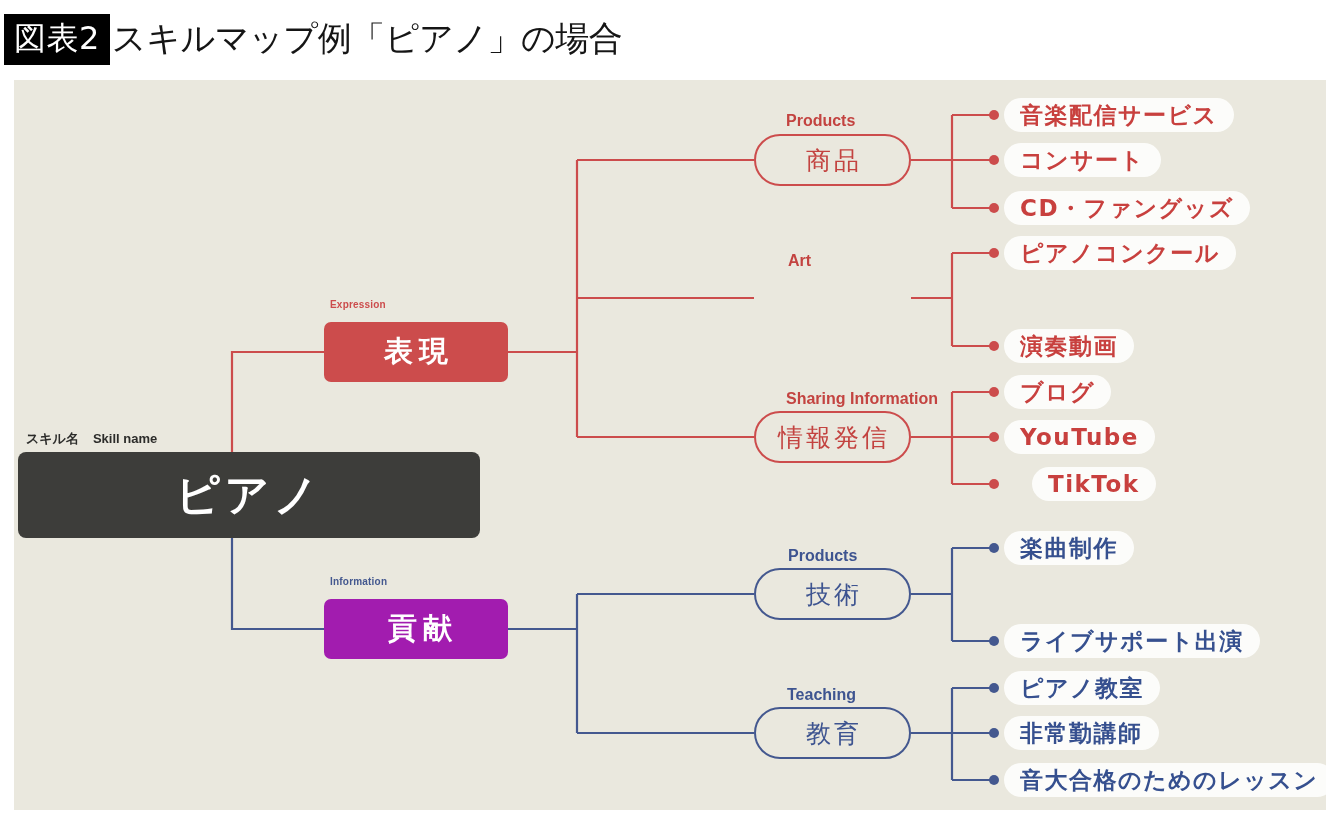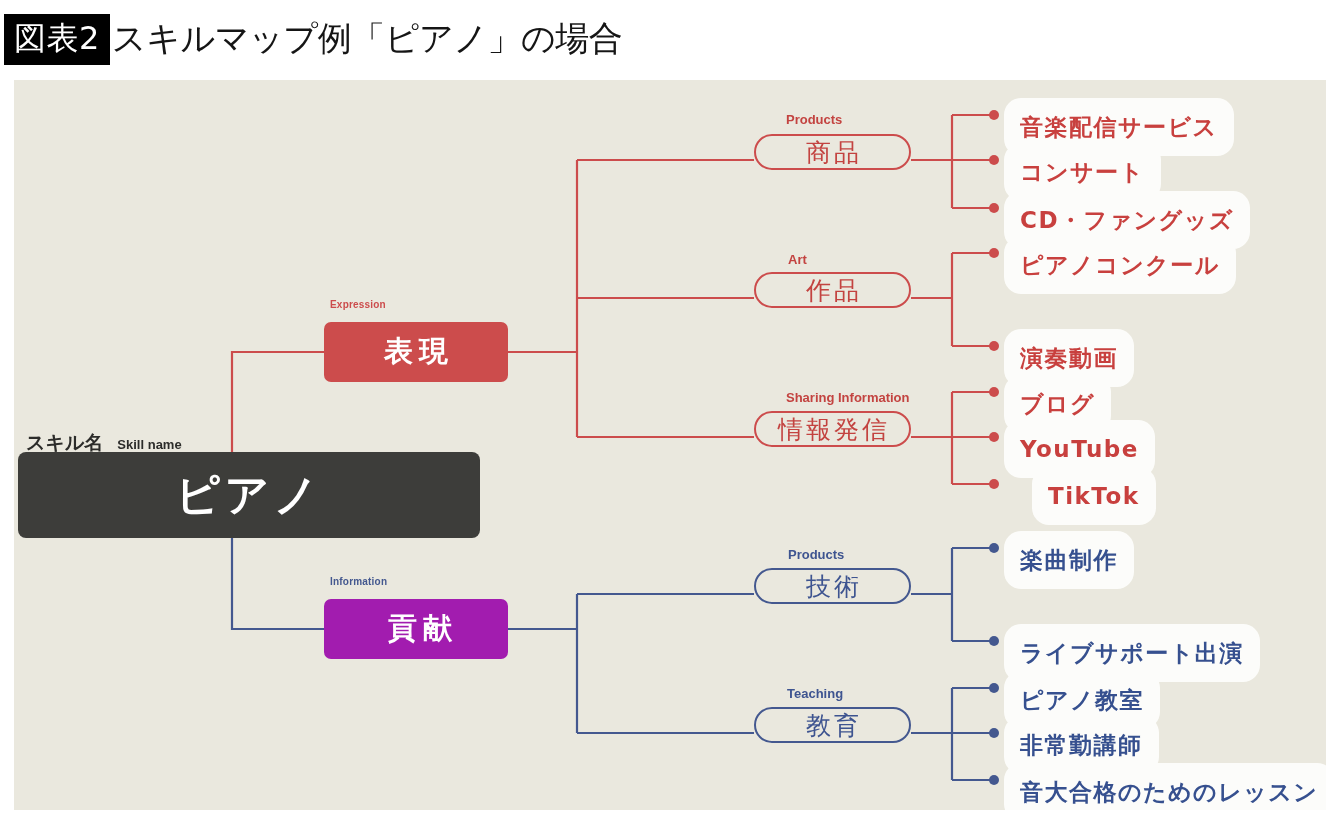--- a/index.html
+++ b/index.html
@@ -54,21 +54,21 @@
   }
   #root-label{
     color:#ffffff;font-size:44px;font-weight:bold;letter-spacing:4px;
     font-family:"DejaVu Sans","Liberation Sans",sans-serif;
   }
   #root-cap{
     position:absolute;left:12px;top:350px;
     display:flex;align-items:baseline;gap:14px;
     color:#2c2c2a;
   }
-  #root-cap .jp{font-size:19px;font-weight:bold;font-family:"DejaVu Sans",sans-serif;}
+  #root-cap .jp{font-size:13px;font-weight:bold;font-family:"DejaVu Sans",sans-serif;}
   #root-cap .en{font-size:13px;font-weight:bold;font-family:"Liberation Sans",sans-serif;}
 
   
   .lv1{
     width:184px;height:60px;border-radius:7px;
     display:flex;align-items:center;justify-content:center;
   }
   .lv1 .t{
     color:#ffffff;font-size:29px;font-weight:bold;letter-spacing:6px;
     font-family:"DejaVu Sans","Liberation Sans",sans-serif;
@@ -78,32 +78,32 @@
   #lv1-contribution{left:310px;top:519px;background:#a21caf;padding-left:8px;}
   .lv1-cap{
     position:absolute;font-size:10px;font-weight:bold;
     font-family:"Liberation Sans",sans-serif;letter-spacing:.2px;
   }
   #cap-expression{left:316px;top:219px;color:#CC4C4C;}
   #cap-contribution{left:316px;top:496px;color:#44588F;}
 
   
   .lv2{
-    width:157px;height:36px;border-radius:26px;
+    width:157px;height:52px;border-radius:26px;
     background:#EAE8DE;border:2px solid;
     display:flex;align-items:center;justify-content:center;
   }
   .lv2 .t{font-size:25px;font-weight:500;letter-spacing:3px;
     font-family:"DejaVu Sans","Liberation Sans",sans-serif;padding-left:3px;}
   .lv2.red{border-color:#CC4C4C;}
   .lv2.red .t{color:#C34340;}
   .lv2.blue{border-color:#44588F;}
   .lv2.blue .t{color:#3E5490;}
   .lv2-cap{
-    position:absolute;font-size:13px;font-weight:bold;
+    position:absolute;font-size:16px;font-weight:bold;
     font-family:"Liberation Sans",sans-serif;
   }
   .lv2-cap.red{color:#C34340;}
   .lv2-cap.blue{color:#3E5490;}
 
   #lv2-products{left:740px;top:54px;}
   #cap-products{left:772px;top:32px;}
   #lv2-art{left:740px;top:192px;}
   #cap-art{left:774px;top:172px;}
   #lv2-sharing{left:740px;top:331px;}
@@ -111,21 +111,21 @@
   #lv2-technique{left:740px;top:488px;}
   #cap-technique{left:774px;top:467px;}
   #lv2-teaching{left:740px;top:627px;}
   #cap-teaching{left:773px;top:606px;}
 
   
   .leaf{
     position:absolute;height:34px;border-radius:17px;
     background:#FCFCFA;
     display:flex;align-items:center;
-    padding:12px 16px;
+    padding:0 16px;
     white-space:nowrap;
   }
   .leaf .t{
     font-size:23px;font-weight:bold;letter-spacing:1.5px;
     font-family:"DejaVu Sans","Liberation Sans",sans-serif;
     line-height:1;
   }
   .leaf.red .t{color:#C8403E;}
   .leaf.blue .t{color:#36508F;}
 </style>
@@ -229,23 +229,20 @@
   <div class="node lv1" id="lv1-contribution">
     <span class="t">貢献</span>
   </div>
 
   <div class="lv2-cap red" id="cap-products">Products</div>
   <div class="node lv2 red" id="lv2-products">
     <span class="t">商品</span>
   </div>
 
   <div class="lv2-cap red" id="cap-art">Art</div>
-  <div class="node lv2 red" id="lv2-art">
-    <span class="t">作品</span>
-  </div>
 
   <div class="lv2-cap red" id="cap-sharing">Sharing Information</div>
   <div class="node lv2 red" id="lv2-sharing">
     <span class="t">情報発信</span>
   </div>
 
   <div class="lv2-cap blue" id="cap-technique">Products</div>
   <div class="node lv2 blue" id="lv2-technique">
     <span class="t">技術</span>
   </div>

